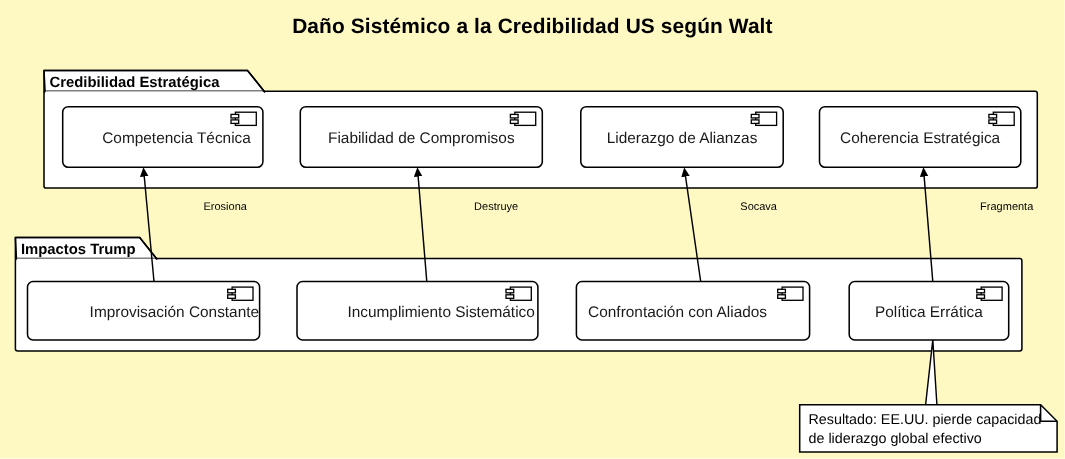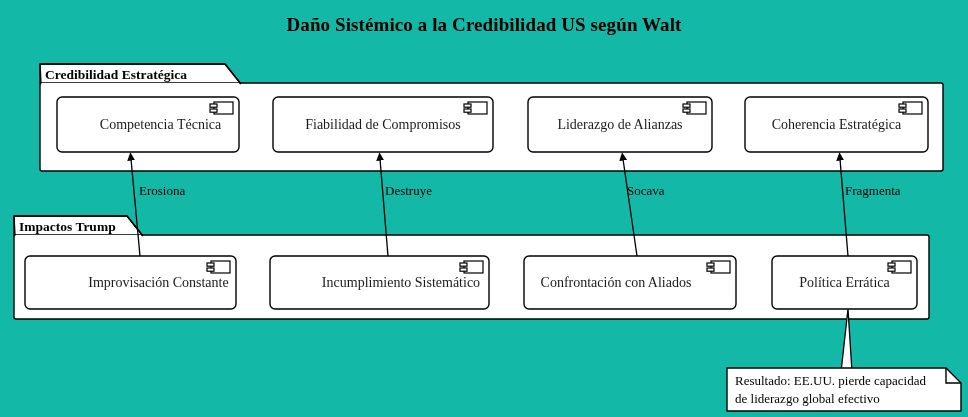--- a/index.html
+++ b/index.html
@@ -4,22 +4,22 @@
 <style>
   html, body {
     margin: 0;
     padding: 0;
     background: #ffffff;
   }
   #canvas {
     position: relative;
     width: 968px;
     height: 417px;
-    background: #14b8a6;
-    font-family: Liberation Serif, serif;
+    background: #fef9c3;
+    font-family: Liberation Sans, sans-serif;
     overflow: hidden;
   }
 
   
   #diagram-title {
     position: absolute;
     left: 0;
     top: 14px;
     width: 968px;
     text-align: center;
@@ -48,23 +48,24 @@
   }
   .comp-label {
     position: absolute;
     font-size: 14px;
     color: #1a1a1a;
     white-space: nowrap;
     text-align: center;
   }
   .edge-label {
     position: absolute;
-    font-size: 13px;
-    color: #000000;
-    white-space: nowrap;
+    font-size: 10px;
+    color: #000000;
+    white-space: nowrap;
+    margin-left: 46px;
   }
   .note-line {
     position: absolute;
     font-size: 13px;
     color: #000000;
     white-space: nowrap;
   }
 </style>
 </head>
 <body>

